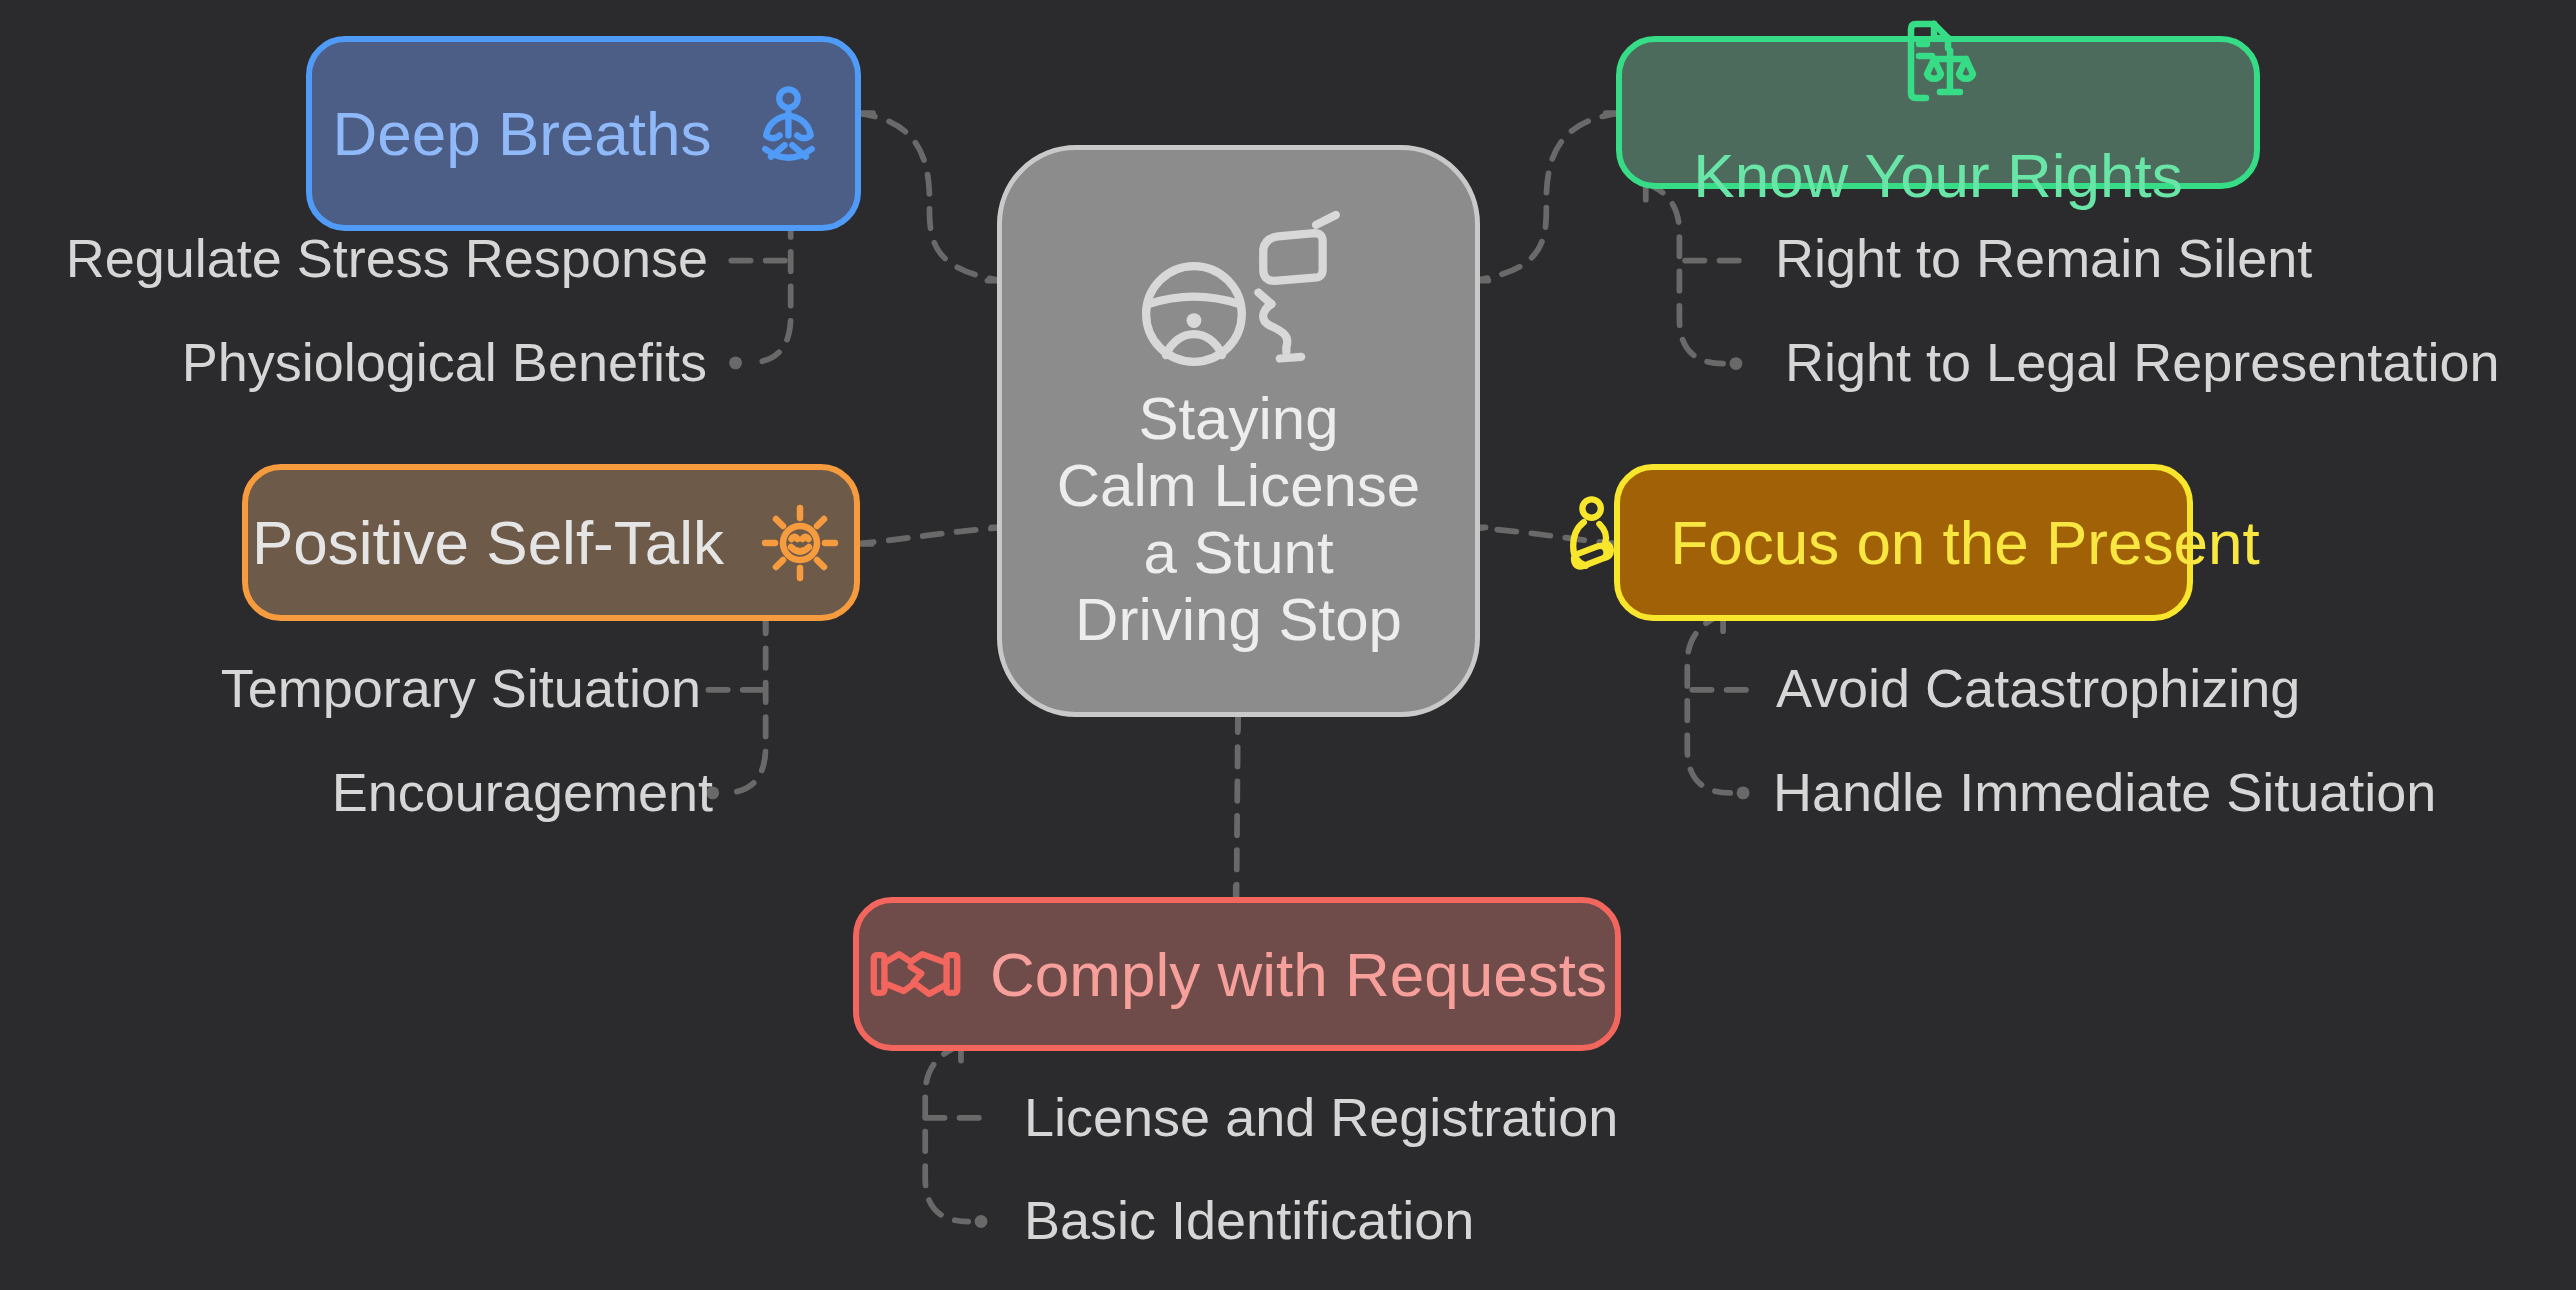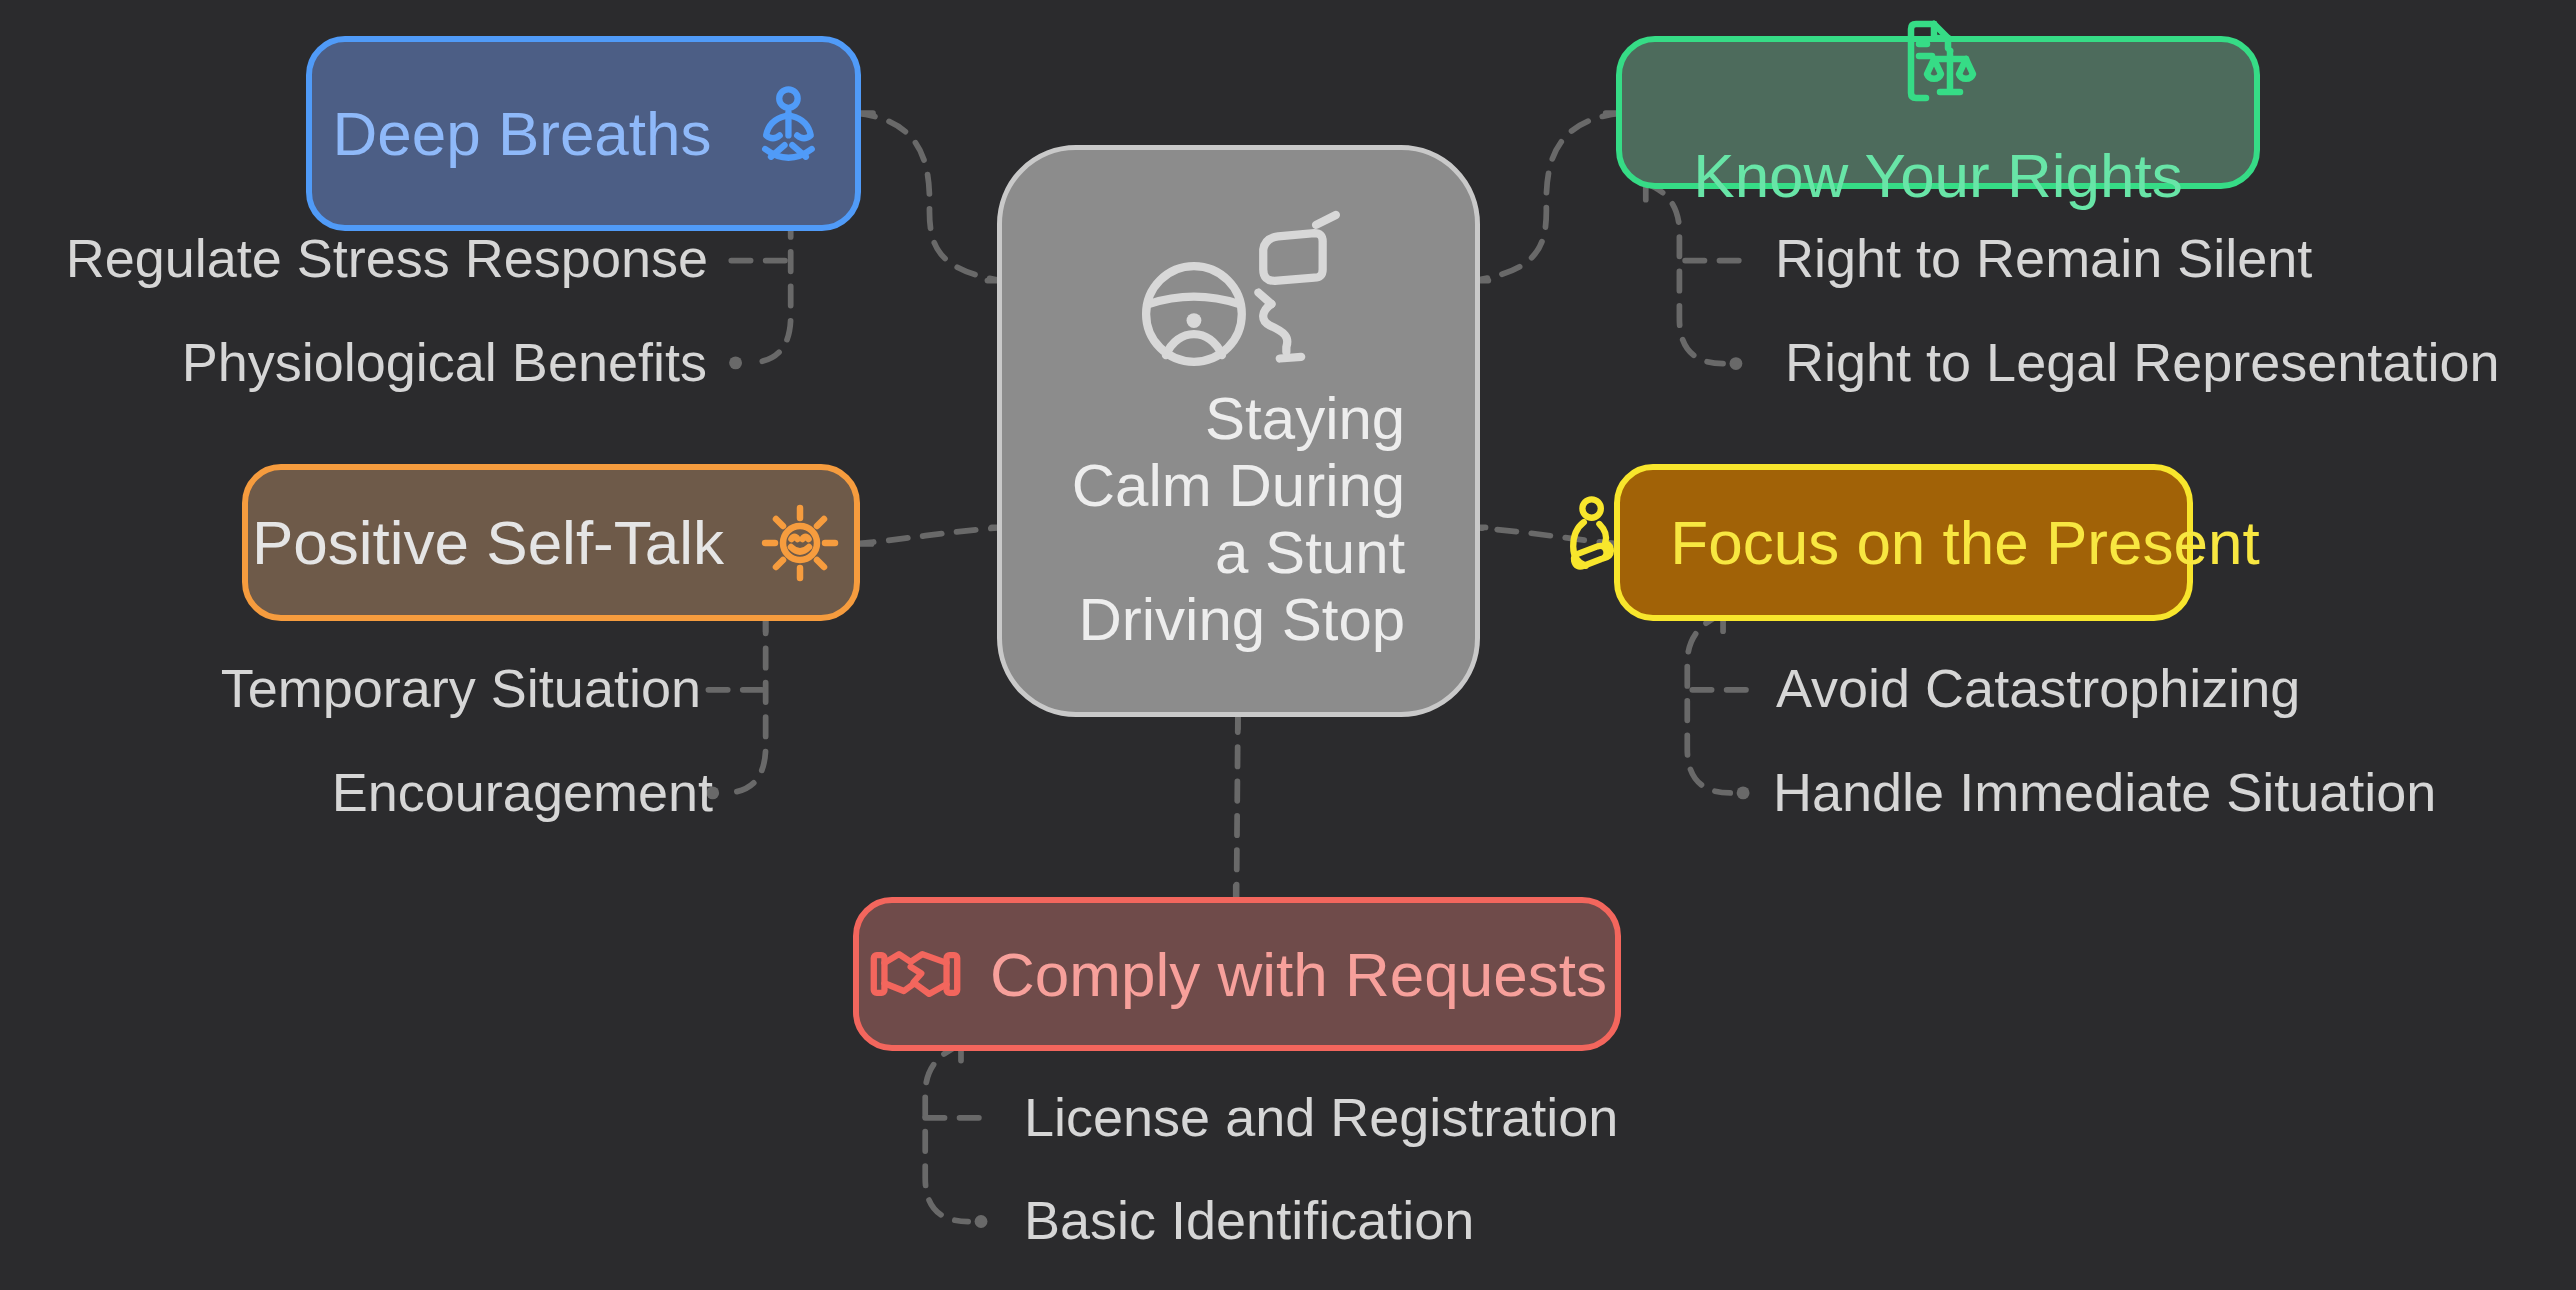--- a/index.html
+++ b/index.html
@@ -9,21 +9,21 @@
   svg.wires path{fill:none;stroke:var(--connector,#696969);stroke-width:8;
                  stroke-linecap:round;stroke-dasharray:27 21;}
   svg.wires line.tick{stroke:var(--connector,#696969);stroke-width:8;stroke-linecap:round;}
   svg.wires circle.dot{fill:var(--connector,#696969);}
   .node{position:absolute;box-sizing:border-box;display:flex;align-items:center;
         justify-content:center;gap:26px;border-style:solid;border-width:6.4px;
         white-space:nowrap;cursor:default;}
   .branch{border-radius:39px;font-size:62px;}
   .center-node{border-radius:79px;border-width:5px;flex-direction:column;gap:0;
                font-size:60px;line-height:67px;text-align:center;}
-  .center-node .ctext{margin-top:10px;text-align:right;}
+  .center-node .ctext{margin-top:10px;}
   .node .icon{display:flex;flex:0 0 auto;}
   .node .icon svg{display:block;}
   .icon svg *{fill:none;stroke:currentColor;stroke-width:6.5;
               stroke-linecap:round;stroke-linejoin:round;}
   .icon svg .fil{fill:currentColor;stroke:none;}
   .sublabel{position:absolute;font-size:54px;line-height:64px;white-space:nowrap;
             color:var(--sub-text,#D6D6D6);margin-left:10px;}
   .center-icon svg *{stroke-width:5;}
 </style>
 </head>
@@ -86,21 +86,21 @@
         <path d="M 21 88 C 28 71 48 71 55 88"></path>
         <path d="M 80 24 Q 81 17 89 16 L 111 14 Q 116 14 116 19 L 116 36 Q 116 41 111 41 L 87 43 Q 80 43 80 36 Z"></path>
         <path d="M 112 9 L 124 3"></path>
         <path d="M 77 50 L 85 57"></path>
         <path d="M 85 57 C 79 61 78 67 84 70 C 93 74 96 77 94 83 L 94 86"></path>
         <path d="M 90 90 L 103 89"></path>
       </svg>
     </span>
     <div class="ctext">
       <div>Staying</div>
-      <div>Calm During</div>
+      <div>Calm License</div>
       <div>a Stunt</div>
       <div>Driving Stop</div>
     </div>
   </div>
 
   <div class="node branch" style="left: 306px; top: 36px; width: 555px; height: 195px; border-color: rgb(80, 155, 248); background-color: rgb(76, 94, 133); color: rgb(143, 185, 249);">
     <span>Deep Breaths</span>
     <span class="icon" style="color: rgb(80, 155, 248);">
       <svg width="97" height="97" viewBox="0 0 100 100">
         <circle cx="52" cy="14" r="9.5"></circle>

